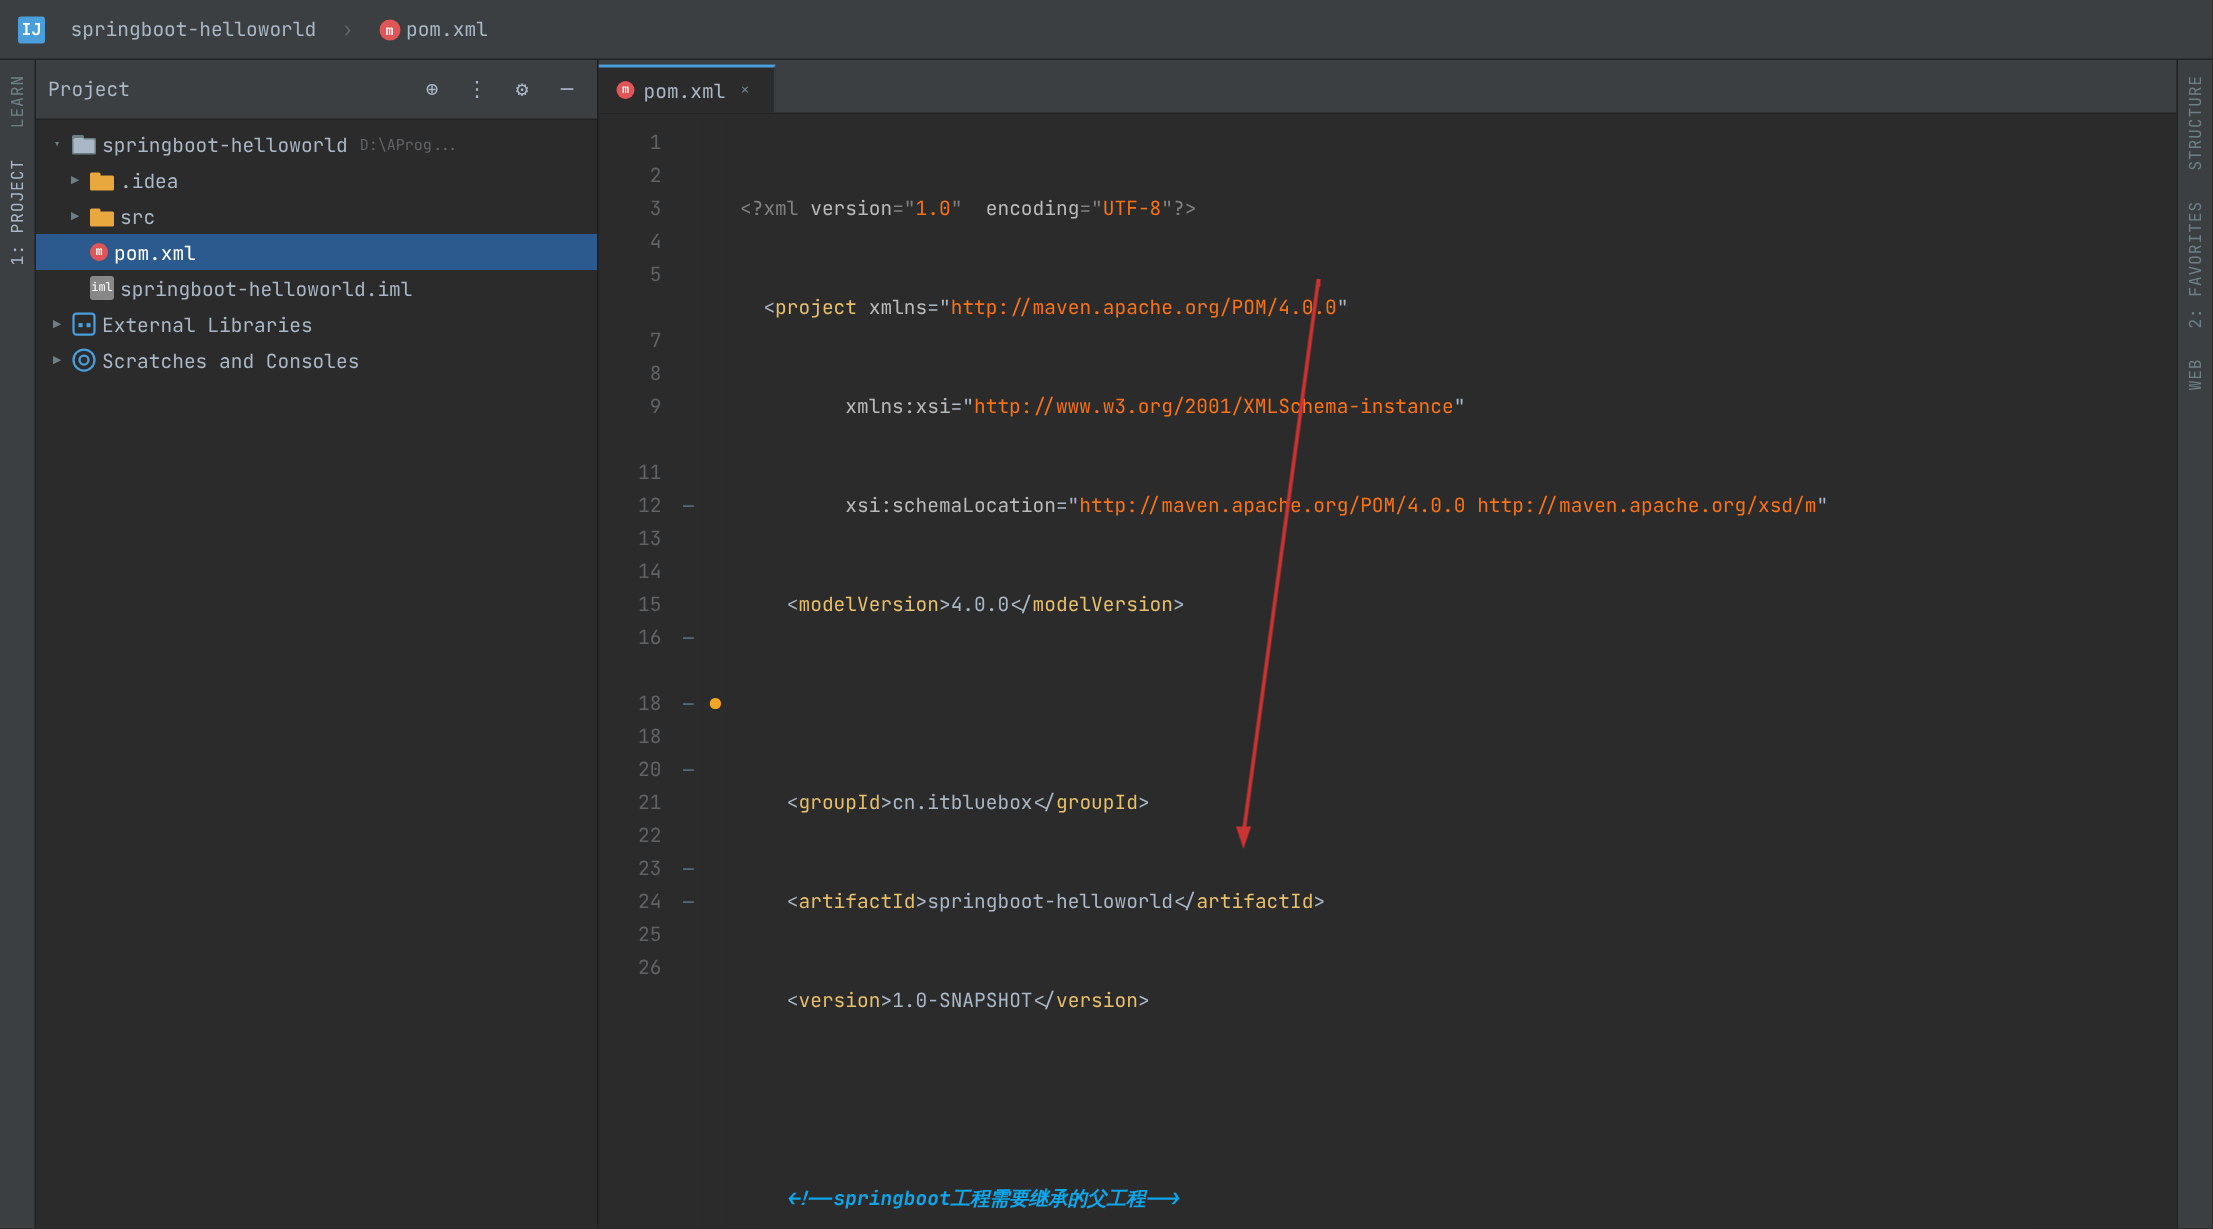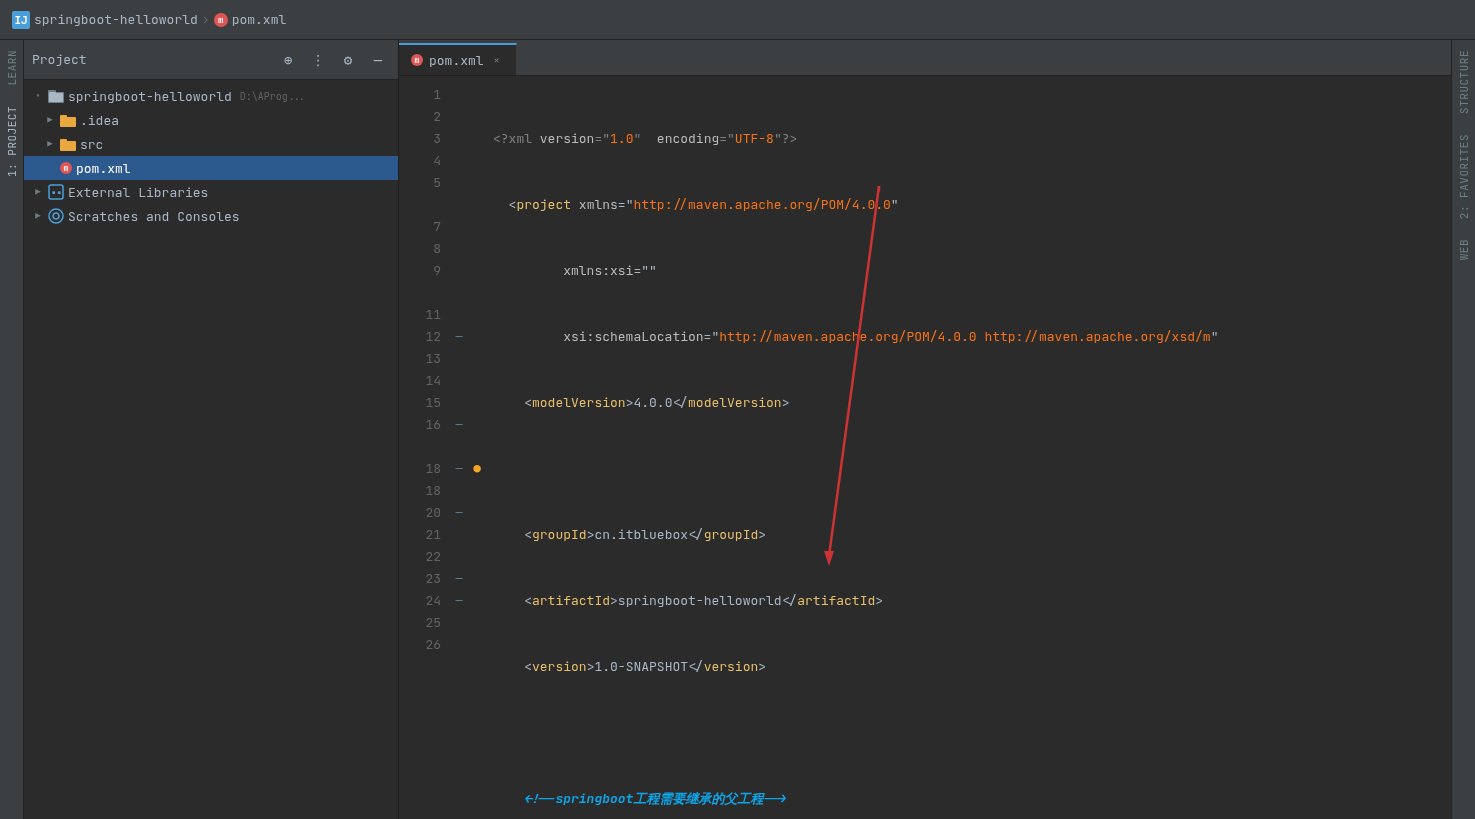--- a/index.html
+++ b/index.html
@@ -14,21 +14,21 @@
       flex-direction: column;
     }
 
     
     .title-bar {
       height: 40px;
       background: #3c3f41;
       display: flex;
       align-items: center;
       padding: 0 12px;
-      gap: 4px;
+      gap: 17px;
       flex-shrink: 0;
       border-bottom: 1px solid #222;
     }
     .title-bar-icon {
       width: 18px;
       height: 18px;
       background: #4a9eda;
       display: flex;
       align-items: center;
       justify-content: center;
@@ -381,20 +381,25 @@
         </svg>
         <span class="item-text">src</span>
       </div>
 
       <div class="tree-item indent-1 selected">
         <div style="width:12px;"></div>
         <div class="maven-dot" style="flex-shrink:0;">m</div>
         <span class="item-text">pom.xml</span>
       </div>
 
+      <div class="tree-item indent-1">
+        <div style="width:12px;"></div>
+        <div class="file-icon-iml">iml</div>
+        <span class="item-text">springboot-helloworld.iml</span>
+      </div>
 
       <div class="tree-item">
         <div class="tree-arrow">▶</div>
         <svg width="16" height="16">
           <rect x="1" y="1" width="14" height="14" rx="2" fill="none" stroke="#4a9eda" stroke-width="1.5"></rect>
           <text x="3" y="12" font-size="9" fill="#4a9eda" font-weight="bold">▪▪</text>
         </svg>
         <span class="item-text">External Libraries</span>
       </div>
 
@@ -511,21 +516,21 @@
         <div class="gutter-line">&nbsp;</div>
         <div class="gutter-line">&nbsp;</div>
         <div class="gutter-line">&nbsp;</div>
         <div class="gutter-line">&nbsp;</div>
         <div class="gutter-line">&nbsp;</div>
       </div>
 
       <div class="code-area">
         <div class="code-line"><span class="xml-decl">&lt;?xml </span><span class="attr-name">version</span><span class="xml-decl">="</span><span class="attr-val">1.0</span><span class="xml-decl">"  </span><span class="attr-name">encoding</span><span class="xml-decl">="</span><span class="attr-val">UTF-8</span><span class="xml-decl">"?&gt;</span></div>
         <div class="code-line"><span class="tag-bracket">  &lt;</span><span class="tag-name">project</span><span class="tag-bracket"> </span><span class="attr-name">xmlns</span><span class="tag-bracket">="</span><span class="attr-val">http://maven.apache.org/POM/4.0.0</span><span class="tag-bracket">"</span></div>
-        <div class="code-line"><span class="text-content">         </span><span class="attr-name">xmlns:xsi</span><span class="tag-bracket">="</span><span class="tag-bracket">"</span></div>
+        <div class="code-line"><span class="text-content">         </span><span class="attr-name">xmlns:xsi</span><span class="tag-bracket">="</span><span class="attr-val">http://www.w3.org/2001/XMLSchema-instance</span><span class="tag-bracket">"</span></div>
         <div class="code-line"><span class="text-content">         </span><span class="attr-name">xsi:schemaLocation</span><span class="tag-bracket">="</span><span class="attr-val">http://maven.apache.org/POM/4.0.0 http://maven.apache.org/xsd/m</span><span class="tag-bracket">"</span></div>
         <div class="code-line"><span class="tag-bracket">    &lt;</span><span class="tag-name">modelVersion</span><span class="tag-bracket">&gt;</span><span class="text-content">4.0.0</span><span class="tag-bracket">&lt;/</span><span class="tag-name">modelVersion</span><span class="tag-bracket">&gt;</span></div>
         <div class="code-line">&nbsp;</div>
         <div class="code-line"><span class="tag-bracket">    &lt;</span><span class="tag-name">groupId</span><span class="tag-bracket">&gt;</span><span class="text-content">cn.itbluebox</span><span class="tag-bracket">&lt;/</span><span class="tag-name">groupId</span><span class="tag-bracket">&gt;</span></div>
         <div class="code-line"><span class="tag-bracket">    &lt;</span><span class="tag-name">artifactId</span><span class="tag-bracket">&gt;</span><span class="text-content">springboot-helloworld</span><span class="tag-bracket">&lt;/</span><span class="tag-name">artifactId</span><span class="tag-bracket">&gt;</span></div>
         <div class="code-line"><span class="tag-bracket">    &lt;</span><span class="tag-name">version</span><span class="tag-bracket">&gt;</span><span class="text-content">1.0-SNAPSHOT</span><span class="tag-bracket">&lt;/</span><span class="tag-name">version</span><span class="tag-bracket">&gt;</span></div>
         <div class="code-line">&nbsp;</div>
         <div class="code-line"><span class="comment">    &lt;!--springboot工程需要继承的父工程--&gt;</span></div>
         
         

